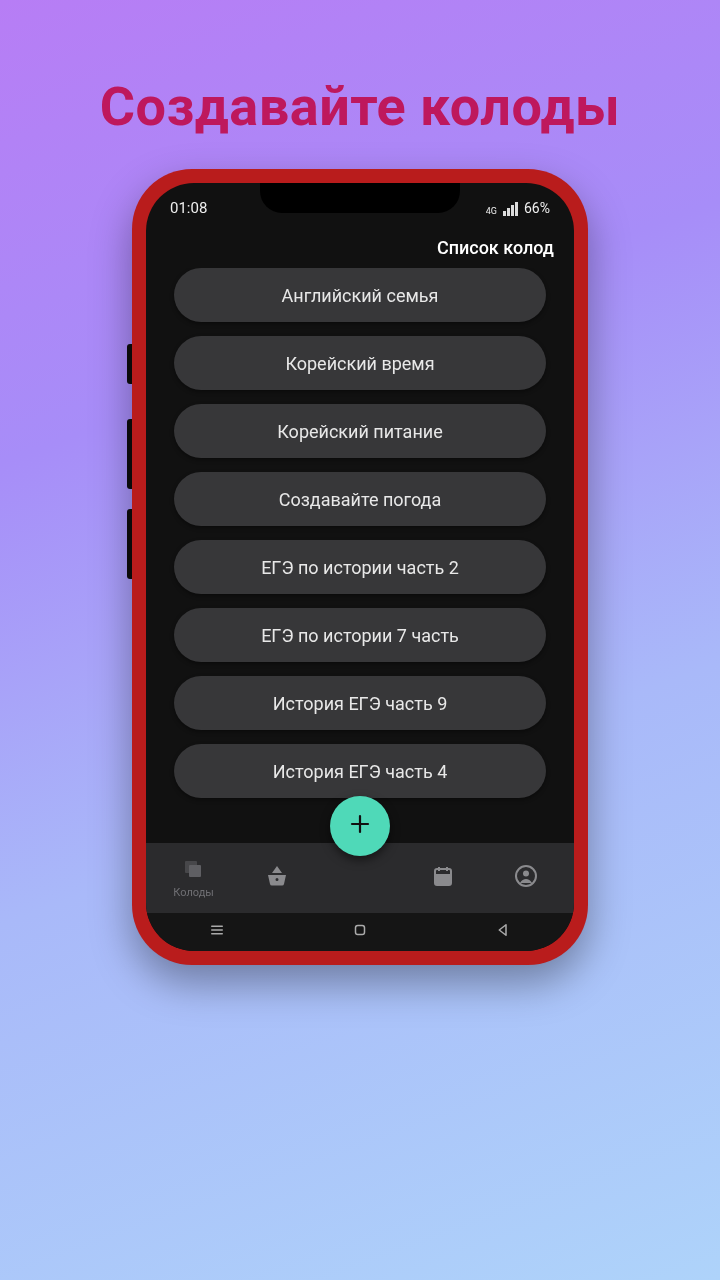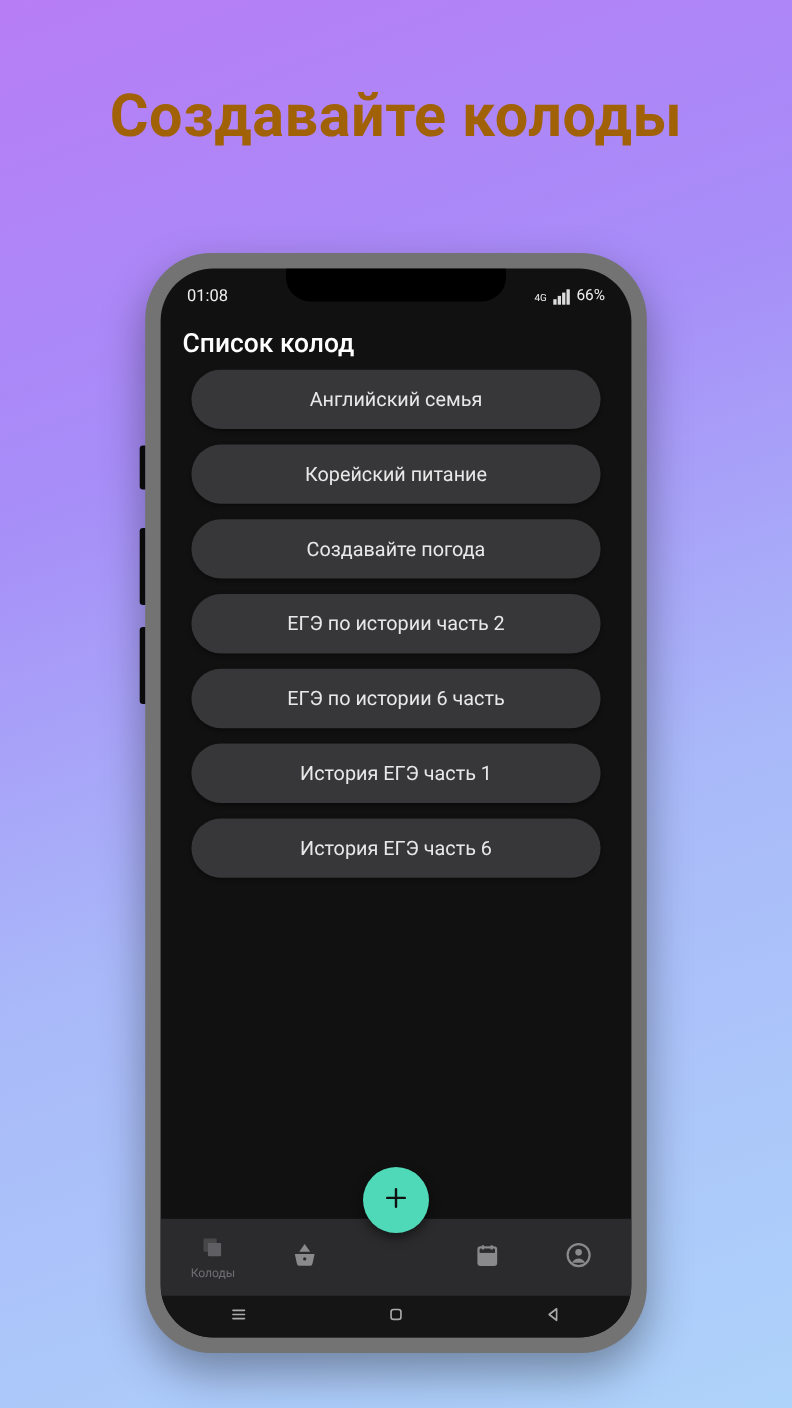--- a/index.html
+++ b/index.html
@@ -6,33 +6,33 @@
   html, body { width: 720px; height: 1280px; }
   body {
     font-family: -apple-system, "Segoe UI", Roboto, Arial, sans-serif;
     background: linear-gradient(160deg, #b77df5 0%, #a78df8 30%, #a9b9f9 60%, #aed3fa 100%);
     display: flex;
     flex-direction: column;
     align-items: center;
     overflow: hidden;
   }
   .headline {
-    color: #a16207;
+    color: #be185d;
     font-size: 54px;
     font-weight: 700;
     margin-top: 75px;
     letter-spacing: .5px;
   }
   
   .phone {
     position: relative;
     width: 456px;
-    height: 1000px;
-    margin-top: 92px;
-    background: #737373;
+    height: 796px;
+    margin-top: 31px;
+    background: #b91c1c;
     border-radius: 60px;
     padding: 14px;
     box-shadow: 0 18px 40px rgba(0,0,0,.35);
   }
   .side-btn {
     position: absolute;
     left: -5px;
     width: 5px;
     background: #0a0a0a;
     border-radius: 3px 0 0 3px;
@@ -76,22 +76,23 @@
   .sigbars { display: inline-flex; align-items: flex-end; gap: 1px; }
   .sigbars i { display: inline-block; width: 3px; background: #ddd; }
   .sigbars i:nth-child(1){height:5px}
   .sigbars i:nth-child(2){height:8px}
   .sigbars i:nth-child(3){height:11px}
   .sigbars i:nth-child(4){height:14px}
   
   .appbar {
     padding: 12px 20px 10px 20px;
     color: #fff;
-    font-size: 24px;
+    font-size: 18px;
     font-weight: 500;
+    text-align: right;
   }
   
   .list {
     flex: 1;
     overflow: hidden;
     padding: 0 28px;
   }
   .deck {
     background: #373739;
     color: #e8e8e8;
@@ -189,36 +190,39 @@
 
     <div class="appbar">
       <span>Список колод</span>
     </div>
 
     <div class="list">
       <div class="deck">
           <span>Английский семья</span>
         </div>
       <div class="deck">
+          <span>Корейский время</span>
+        </div>
+      <div class="deck">
           <span>Корейский питание</span>
         </div>
       <div class="deck">
           <span>Создавайте погода</span>
         </div>
       <div class="deck">
           <span>ЕГЭ по истории часть 2</span>
         </div>
       <div class="deck">
-          <span>ЕГЭ по истории 6 часть</span>
-        </div>
-      <div class="deck">
-          <span>История ЕГЭ часть 1</span>
-        </div>
-      <div class="deck">
-          <span>История ЕГЭ часть 6</span>
+          <span>ЕГЭ по истории 7 часть</span>
+        </div>
+      <div class="deck">
+          <span>История ЕГЭ часть 9</span>
+        </div>
+      <div class="deck">
+          <span>История ЕГЭ часть 4</span>
         </div>
     </div>
 
     <div class="fab">
       <span>
         <svg viewBox="0 0 24 24" fill="none" stroke="#111" stroke-width="2.2" stroke-linecap="round">
             <line x1="12" y1="4" x2="12" y2="20"></line>
             <line x1="4" y1="12" x2="20" y2="12"></line>
           </svg>
       </span>

